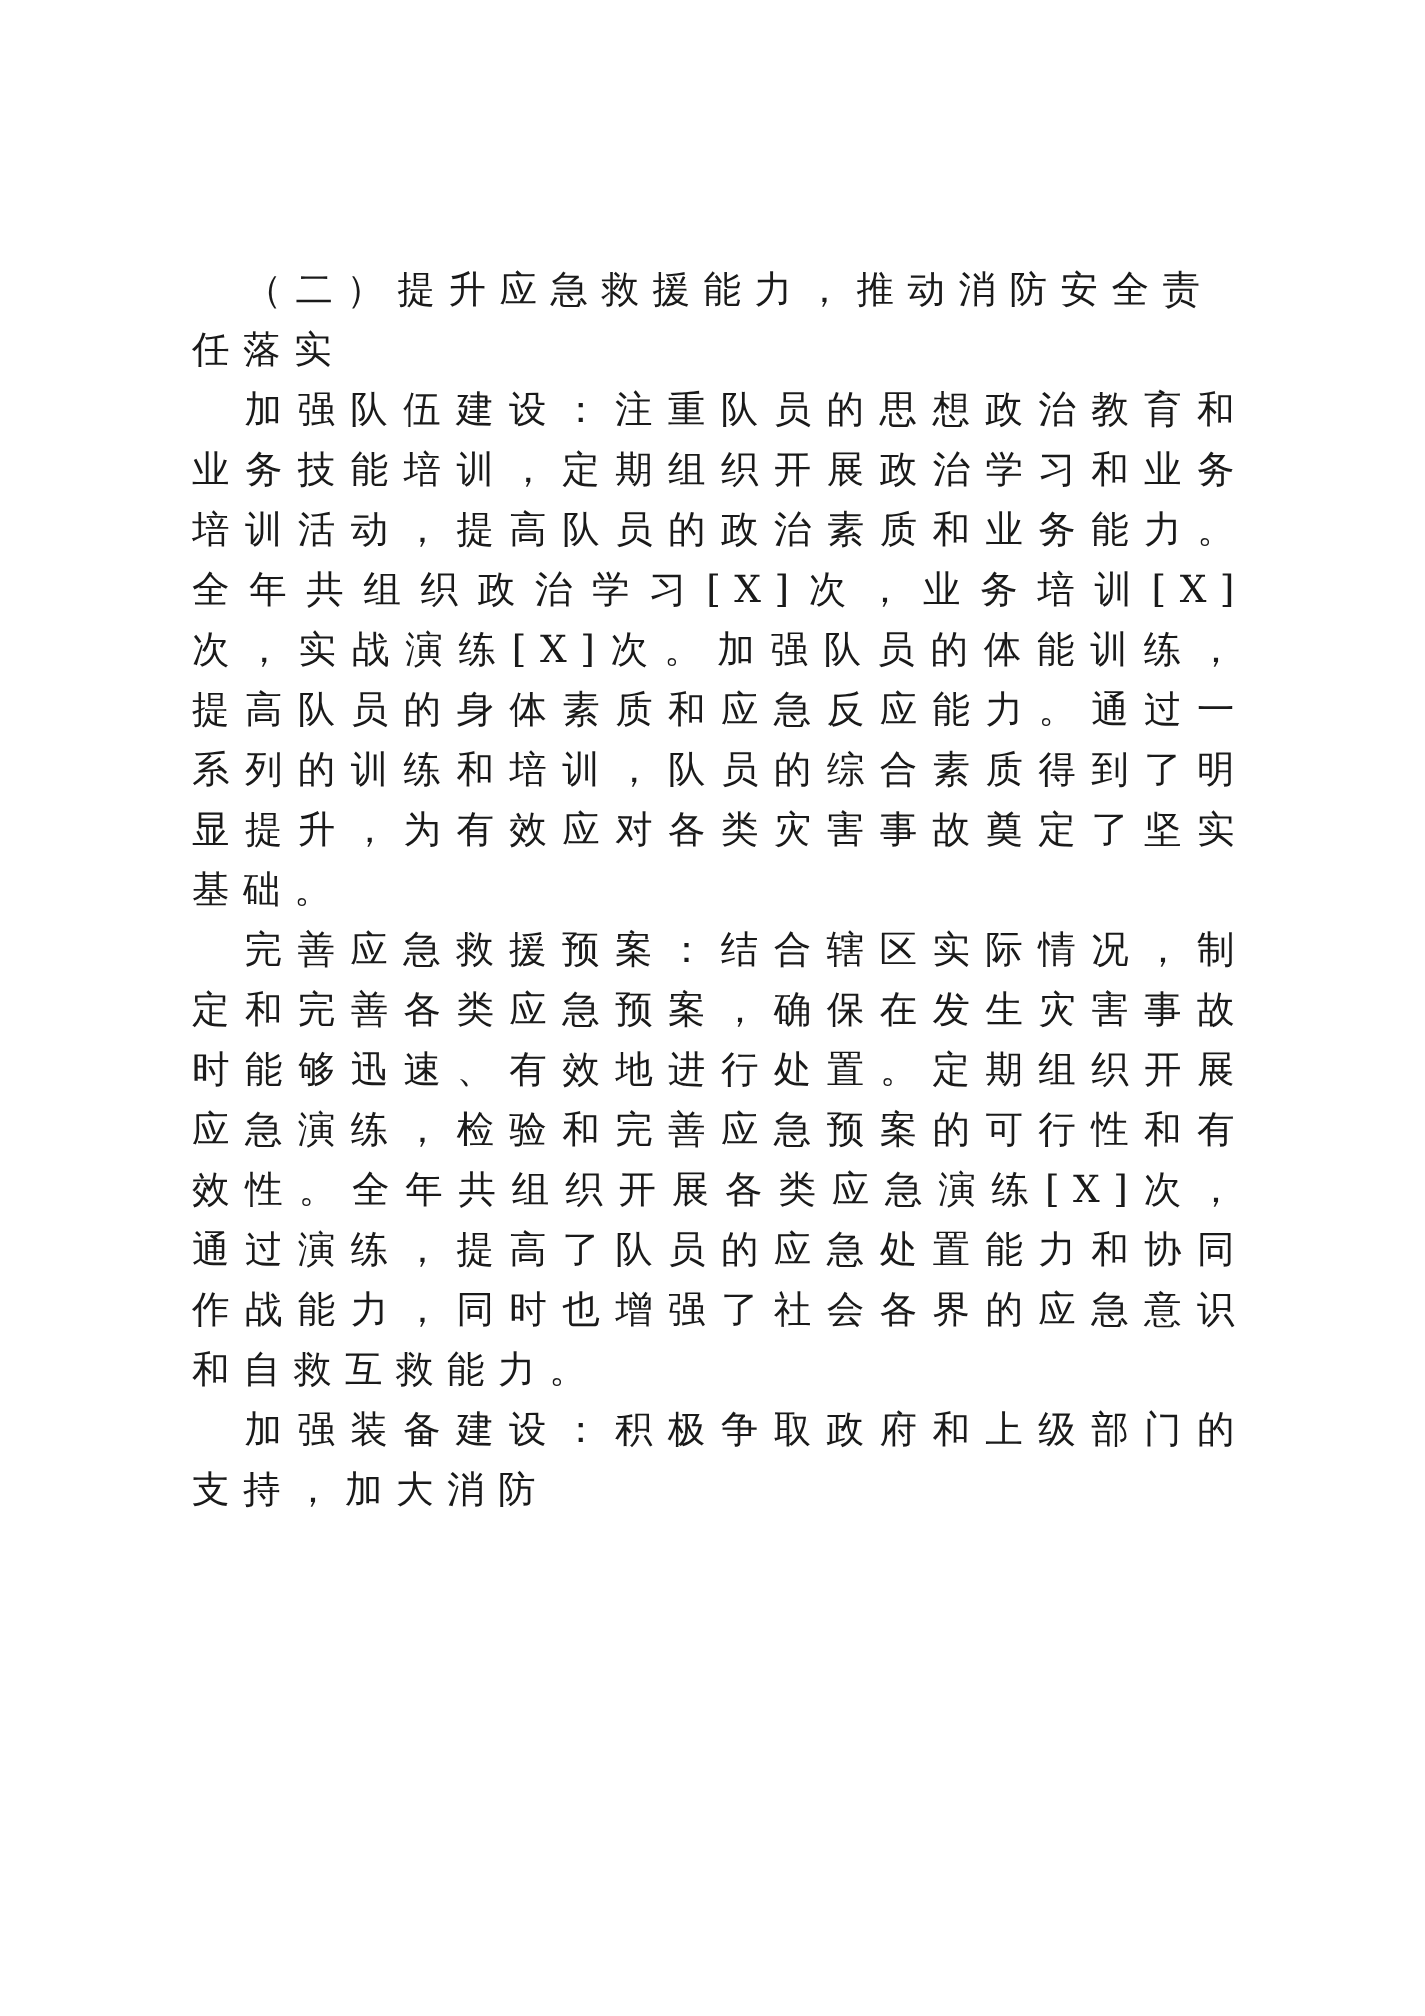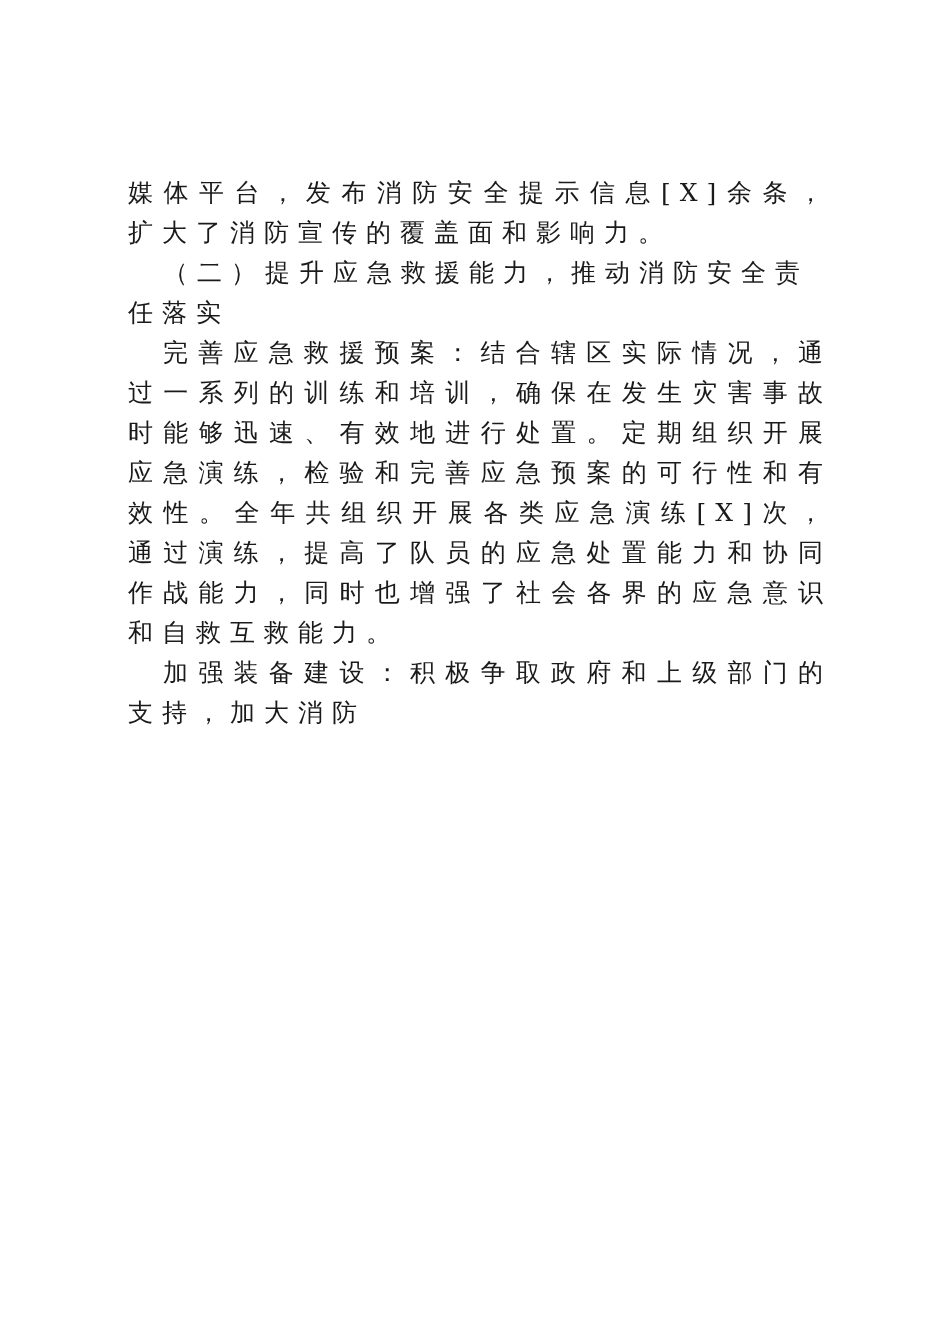--- a/index.html
+++ b/index.html
@@ -16,17 +16,17 @@
       letter-spacing: 9px;
     }
     .para { margin: 0; padding: 0; text-indent: 35px; text-align: justify; }
     .para.noindent { text-indent: 0; }
     .heading { margin: 0; padding: 0; text-indent: 35px; }
   </style>
 </head>
 <body>
 
 <div class="page">
-  <p class="para noindent">媒体平台，发布消防安全提示信息[X]余条，扩大了消防宣传的覆盖面和影响力。</p>
   <p class="heading">（二）提升应急救援能力，推动消防安全责任落实</p>
-  <p class="para">完善应急救援预案：结合辖区实际情况，通过一系列的训练和培训，确保在发生灾害事故时能够迅速、有效地进行处置。定期组织开展应急演练，检验和完善应急预案的可行性和有效性。全年共组织开展各类应急演练[X]次，通过演练，提高了队员的应急处置能力和协同作战能力，同时也增强了社会各界的应急意识和自救互救能力。</p>
+  <p class="para">加强队伍建设：注重队员的思想政治教育和业务技能培训，定期组织开展政治学习和业务培训活动，提高队员的政治素质和业务能力。全年共组织政治学习[X]次，业务培训[X]次，实战演练[X]次。加强队员的体能训练，提高队员的身体素质和应急反应能力。通过一系列的训练和培训，队员的综合素质得到了明显提升，为有效应对各类灾害事故奠定了坚实基础。</p>
+  <p class="para">完善应急救援预案：结合辖区实际情况，制定和完善各类应急预案，确保在发生灾害事故时能够迅速、有效地进行处置。定期组织开展应急演练，检验和完善应急预案的可行性和有效性。全年共组织开展各类应急演练[X]次，通过演练，提高了队员的应急处置能力和协同作战能力，同时也增强了社会各界的应急意识和自救互救能力。</p>
   <p class="para">加强装备建设：积极争取政府和上级部门的支持，加大消防</p>
 </div>
 
 </body></html>

